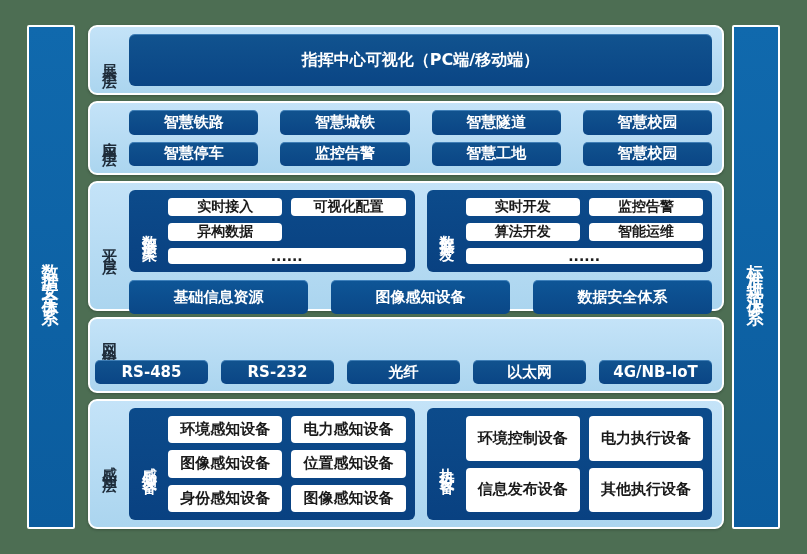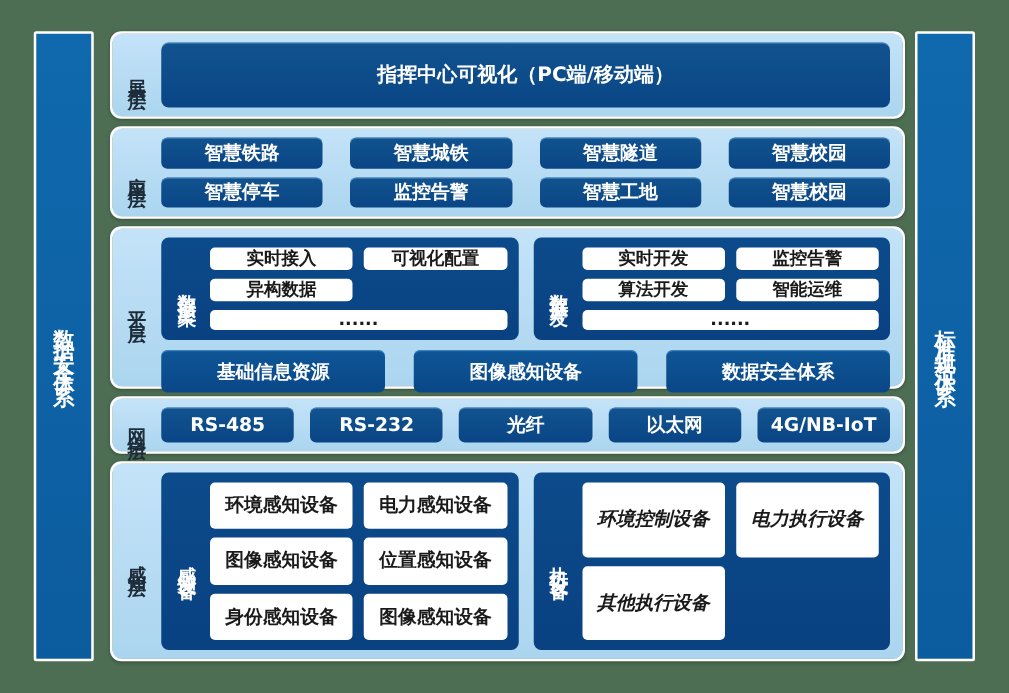--- a/index.html
+++ b/index.html
@@ -69,28 +69,28 @@
   .white-grid{flex:1;display:grid;grid-template-columns:1fr 1fr;gap:7px 9px;}
   .white-box{
     background:#ffffff;border-radius:4px;color:#1a1a1a;
     display:flex;align-items:center;justify-content:center;
     font-weight:bold;font-size:14px;text-align:center;
   }
   .span2{grid-column:1 / span 2;}
   .bottom-row{display:flex;gap:23px;height:34px;flex:0 0 34px;}
   .bottom-row .dark-box{flex:1;background:linear-gradient(180deg,#0e5697,#0a4787);}
   
-  .layer-network{height:46px;}
+  .layer-network{height:76px;flex-direction:column;}
   .net-row{flex:1;display:flex;gap:13px;}
   .net-row .dark-box{flex:1;}
   
   .layer-perception{flex:1;}
   .perc-row{flex:1;display:flex;gap:12px;}
   .grid-3r{grid-template-rows:repeat(3,1fr);}
-  .grid-2r{grid-template-rows:repeat(2,1fr);font-style:italic;}
+  .grid-2r{grid-template-rows:repeat(2,1fr);}
   .perc-row .white-box{font-size:15px;}
 </style>
 </head>
 <body>
 
 <div class="canvas">
 
   <div class="pillar pillar-left">
     <span class="v-text">数据安全体系</span>
   </div>
@@ -206,20 +206,21 @@
             </div>
           </div>
 
           <div class="group">
             <div class="group-label">
               <span class="v-label">执行设备</span>
             </div>
             <div class="white-grid grid-2r">
               <div class="white-box">环境控制设备</div>
               <div class="white-box">电力执行设备</div>
+              <div class="white-box">信息发布设备</div>
               <div class="white-box">其他执行设备</div>
             </div>
           </div>
         </div>
       </div>
     </section>
 
   </div>
 </div>
 

